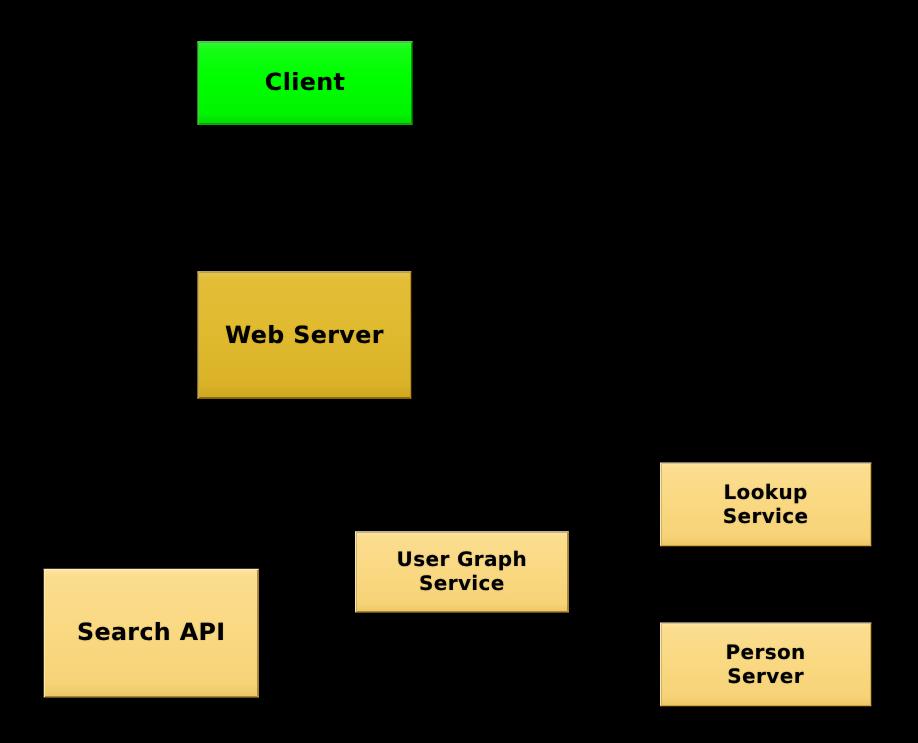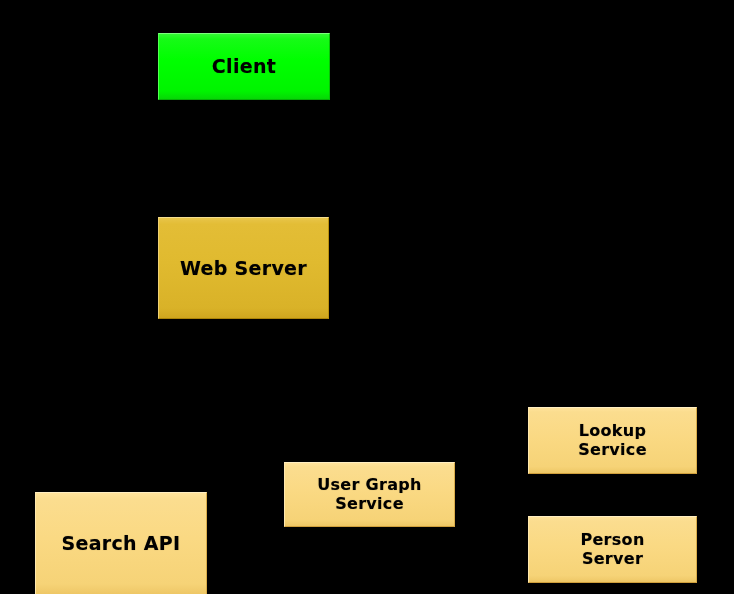--- a/index.html
+++ b/index.html
@@ -83,21 +83,20 @@
       linear-gradient(to bottom,
         #ffe39b 0%,
         #fbdd8f 6%,
         #fad983 45%,
         #f6d377 90%,
         #eec766 100%);
     border-top: 1px solid #ffeec2;
     border-left: 1px solid #ffe8ad;
     border-right: 1px solid #d9ac4a;
     border-bottom: 1px solid #cf9f3c;
-    margin-top: 37px;
   }
 
   .node.search-api {
     left: 35px;
     top: 455px;
     width: 172px;
     height: 103px;
     font-size: 19px;
   }
   .node.user-graph {
@@ -110,21 +109,21 @@
   }
   .node.lookup {
     left: 528px;
     top: 370px;
     width: 169px;
     height: 67px;
     font-size: 16px;
   }
   .node.person {
     left: 528px;
-    top: 479px;
+    top: 498px;
     width: 169px;
     height: 67px;
     font-size: 16px;
   }
 </style>
 </head>
 <body>
 
 <div id="canvas">
 

